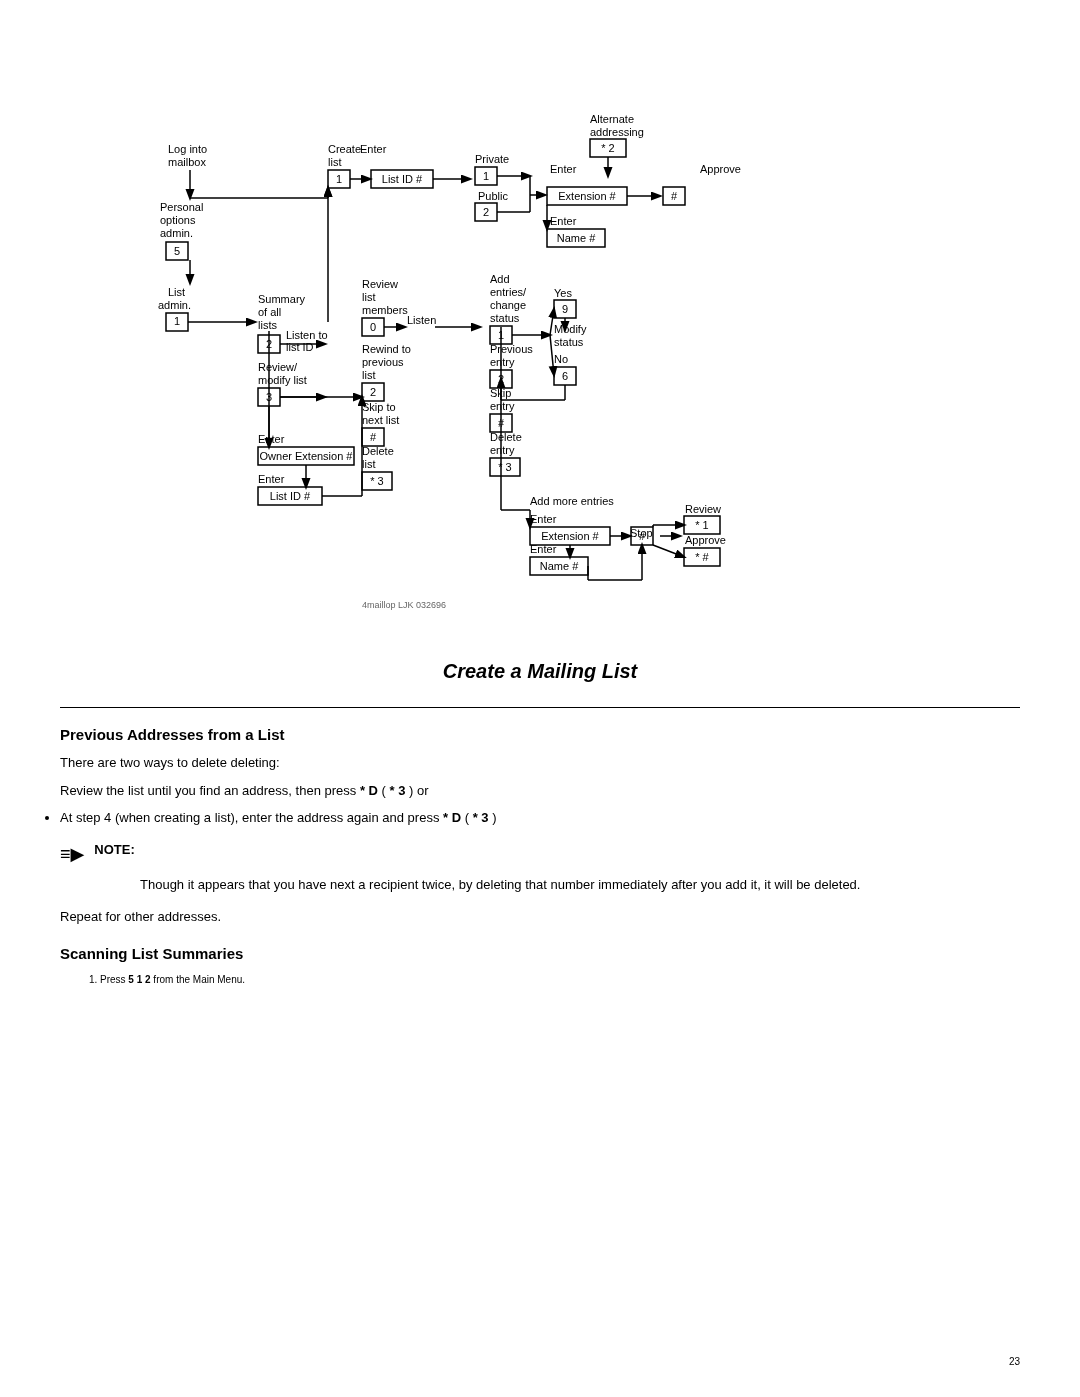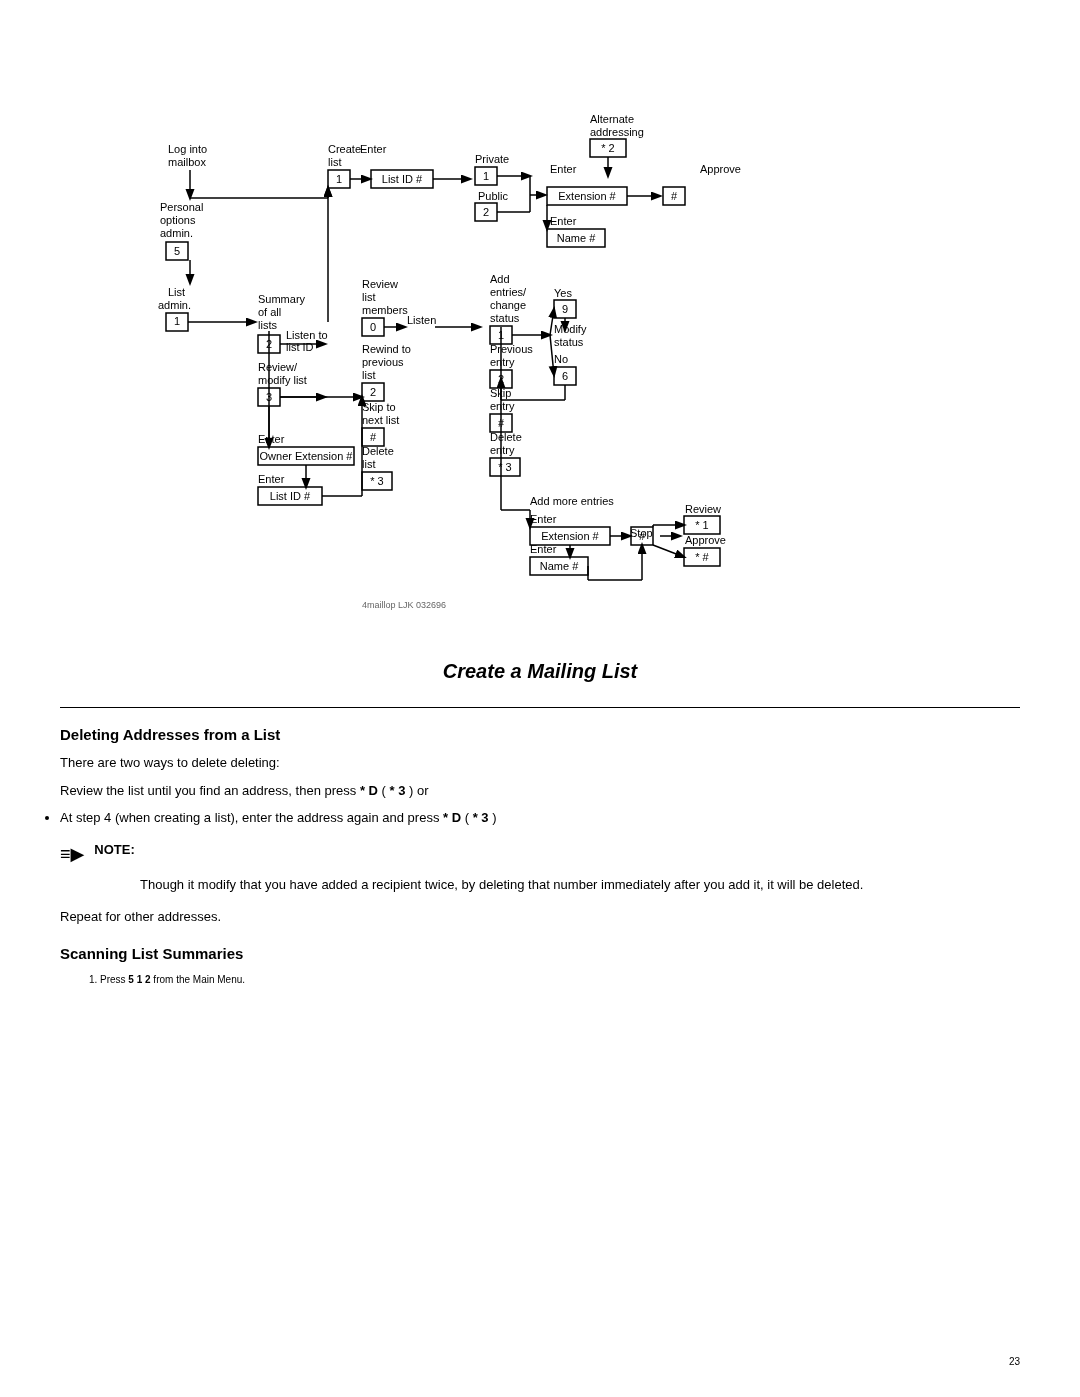--- a/index.html
+++ b/index.html
@@ -329,33 +329,33 @@
     <line x1="490" y1="300" x2="494" y2="274" stroke="#000" stroke-width="1.5" marker-end="url(#arr)"></line>
     <line x1="490" y1="300" x2="494" y2="340" stroke="#000" stroke-width="1.5" marker-end="url(#arr)"></line>
 
   </svg>
 </div>
 
 <p class="diagram-caption">Create a Mailing List</p>
 
 <hr style="border: none; border-top: 1px solid #000; margin-bottom: 18px;">
 
-<h2 class="section-heading">Deleting Addresses from a List</h2>
+<h2 class="section-heading">Previous Addresses from a List</h2>
 <p class="body-text">There are two ways to delete deleting:</p>
 <p class="body-text">Review the list until you find an address, then press <b>* D</b> ( <b>* 3</b> ) or</p>
 
 <ul class="bullet-list">
   <li>At step 4 (when creating a list), enter the address again and press <b>* D</b> ( <b>* 3</b> )</li>
 </ul>
 
 <div class="note-block">
   <span class="note-icon">≡▶</span>
   <span class="note-label">NOTE:</span>
 </div>
-<p class="note-indent">Though it modify that you have added a recipient twice, by deleting that number immediately after you add it, it will be deleted.</p>
+<p class="note-indent">Though it appears that you have next a recipient twice, by deleting that number immediately after you add it, it will be deleted.</p>
 
 <p class="body-text">Repeat for other addresses.</p>
 
 <h2 class="section-heading">Scanning List Summaries</h2>
 <ol style="margin-left: 40px; font-size: 10px; line-height: 1.6;">
   <li>Press <b>5 1 2</b> from the Main Menu.</li>
 </ol>
 
 <div style="position: fixed; bottom: 30px; right: 60px; font-weight: normal; font-size: 10px;">23</div>
 

